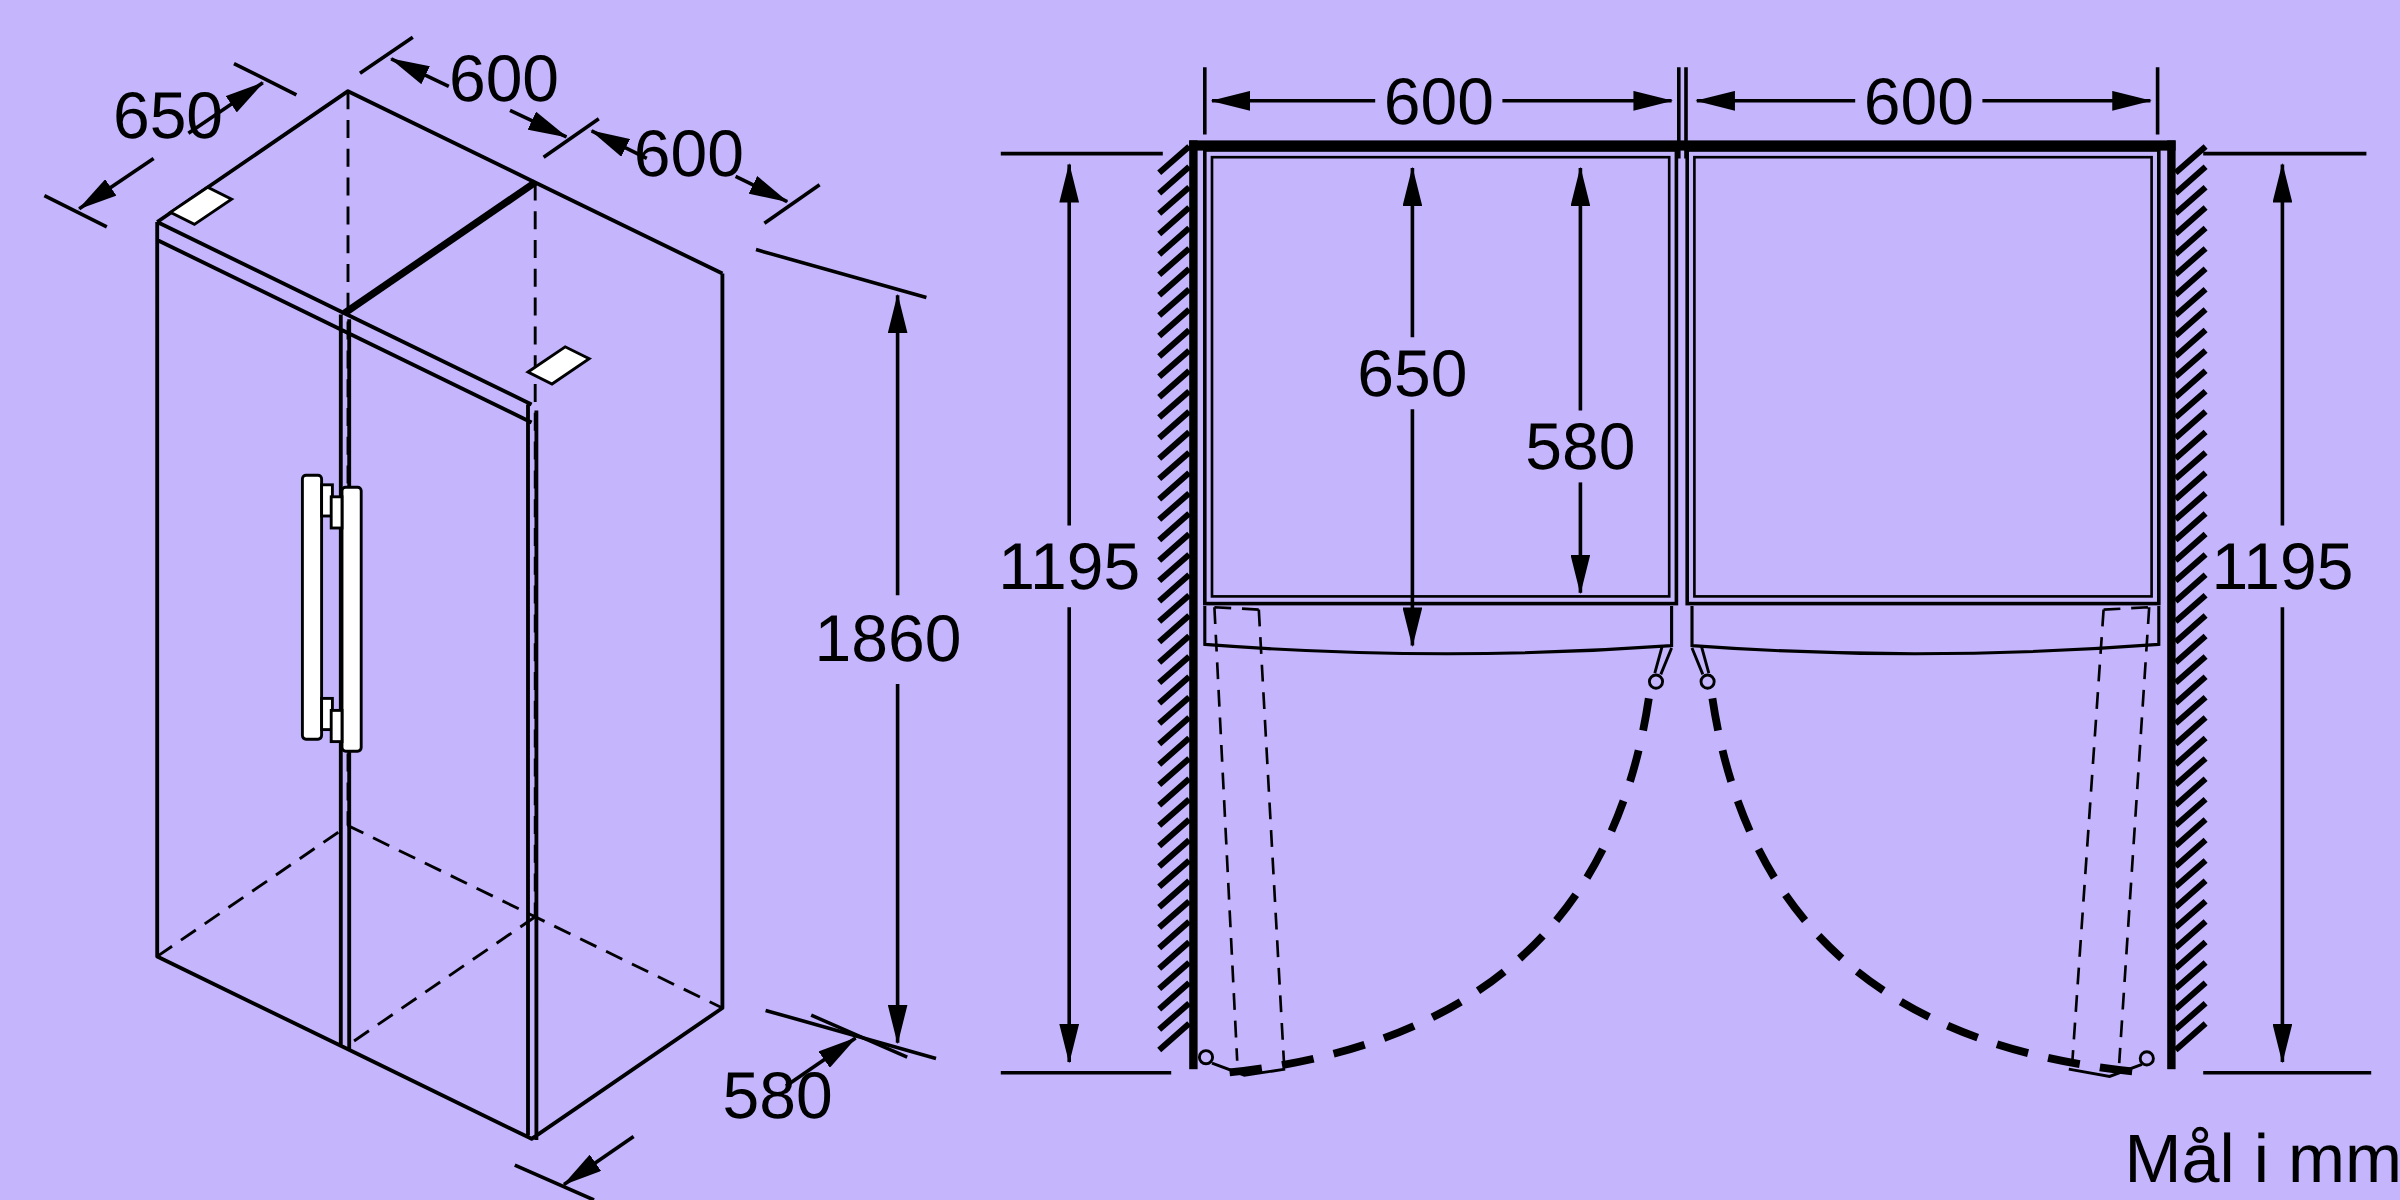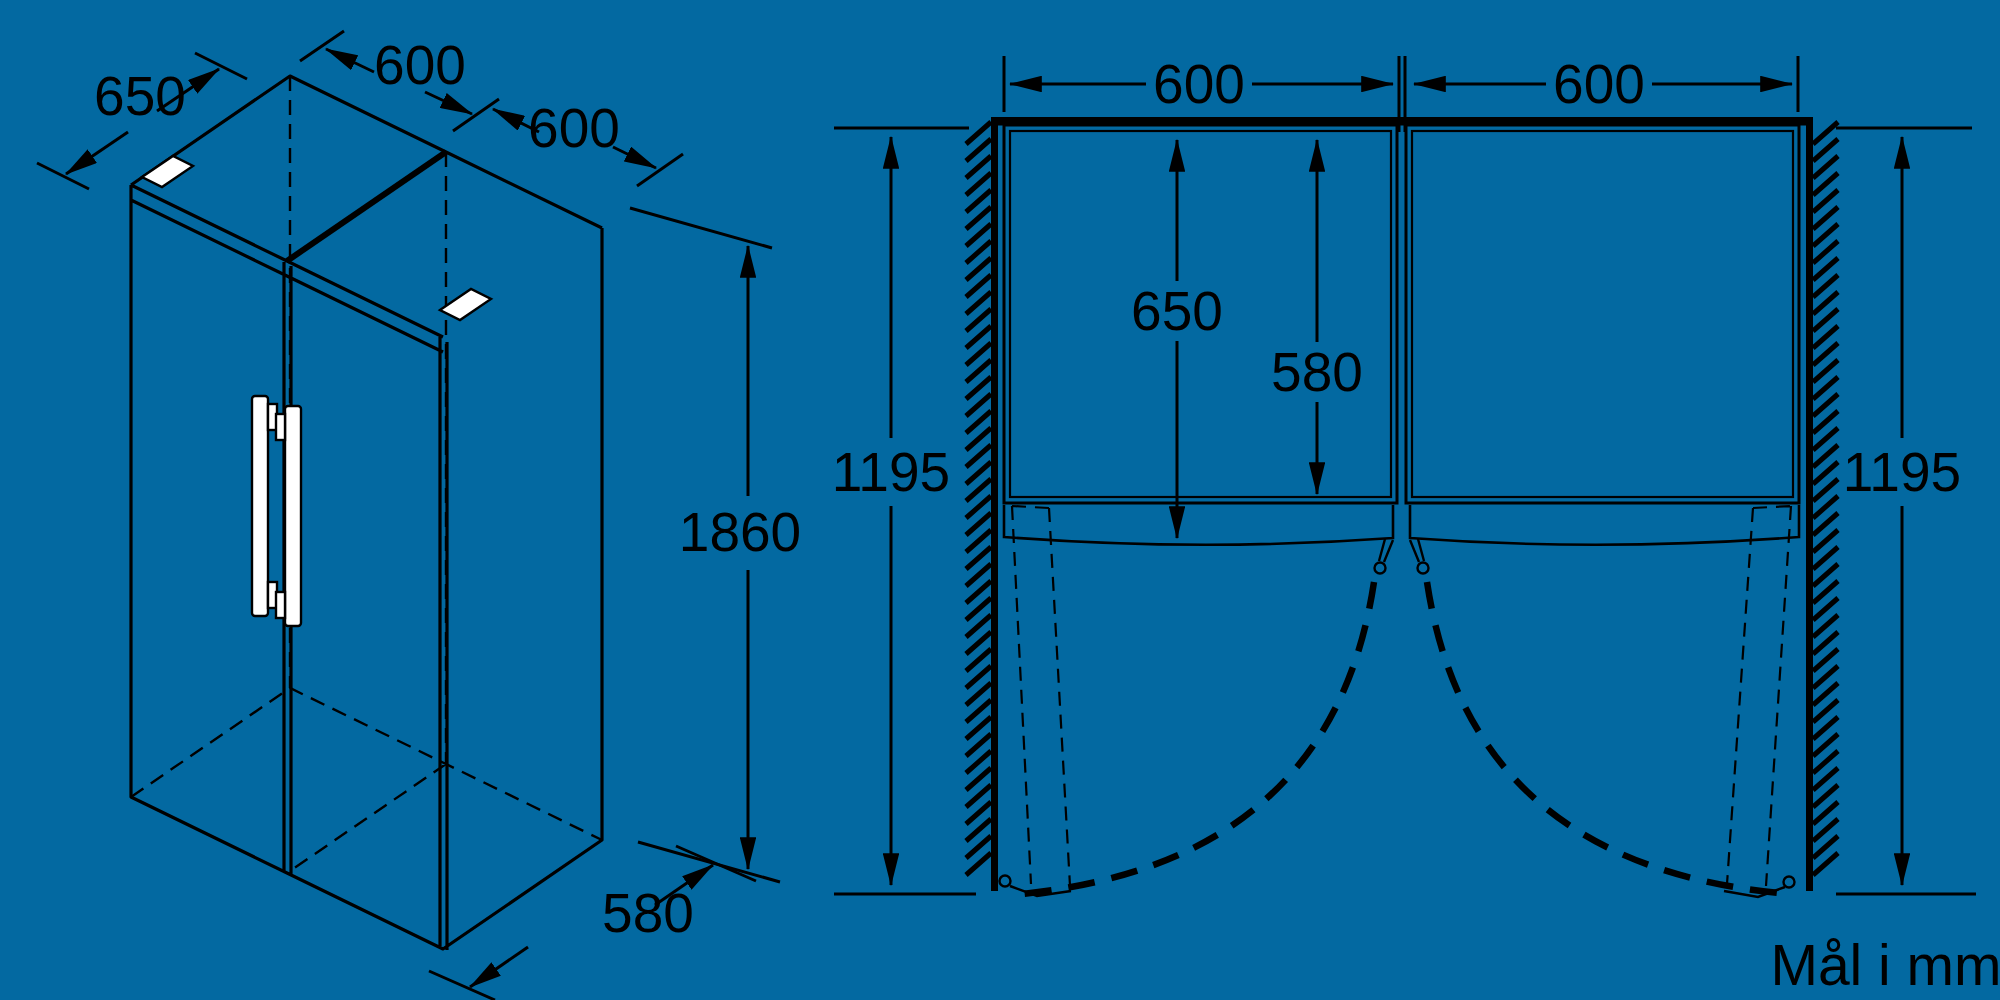--- a/index.html
+++ b/index.html
@@ -1,16 +1,16 @@
 <!DOCTYPE html>
 <html><head>
 <meta charset="utf-8">
 <style>
   html,body{margin:0;padding:0;background:#fff;}
-  .canvas{position:relative;width:2000px;height:1000px;background:#0369a1;overflow:hidden;}
+  .canvas{position:relative;width:2000px;height:1000px;background:#c4b5fd;overflow:hidden;}
   svg{display:block;}
   text.dim{
     font-family:"Liberation Sans","DejaVu Sans",sans-serif;
     font-size:55px;
     fill:#000;
     text-anchor:middle;
   }
   text.footer{
     font-family:"Liberation Sans","DejaVu Sans",sans-serif;
     font-size:57px;

